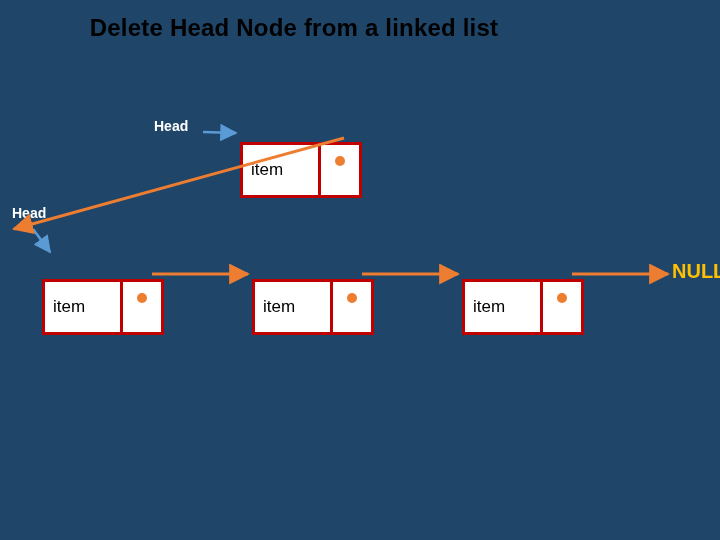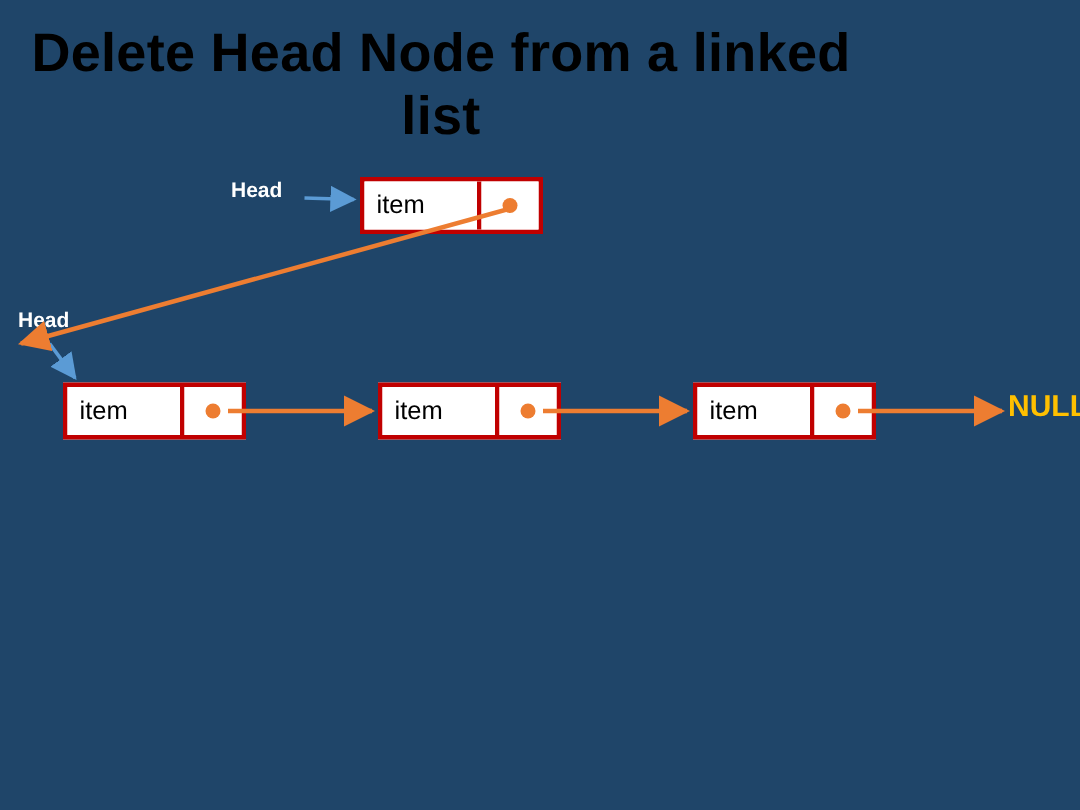--- a/index.html
+++ b/index.html
@@ -9,43 +9,44 @@
     font-family: "Segoe UI", Arial, sans-serif;
     position: relative;
     overflow: hidden;
   }
   .title {
     position: absolute;
     top: 14px;
     left: 0;
     width: 588px;
     text-align: center;
-    font-size: 36px;
+    font-size: 24px;
     font-weight: 700;
     color: #000;
     letter-spacing: 0.2px;
   }
   .head-label {
     position: absolute;
     font-size: 14px;
     font-weight: 700;
     color: #fff;
   }
   .null-label {
     position: absolute;
     font-size: 20px;
     font-weight: 700;
     color: #ffc000;
   }
   .node {
     position: absolute;
-    height: 38px;
+    height: 56px;
     border: 3px solid #c00000;
     background: #fff;
     display: flex;
+    margin-top: 24px;
   }
   .node .cell-item {
     flex: 0 0 78px;
     border-right: 3px solid #c00000;
     display: flex;
     align-items: center;
     padding-left: 8px;
     font-size: 17px;
     color: #000;
     background: #fff;

